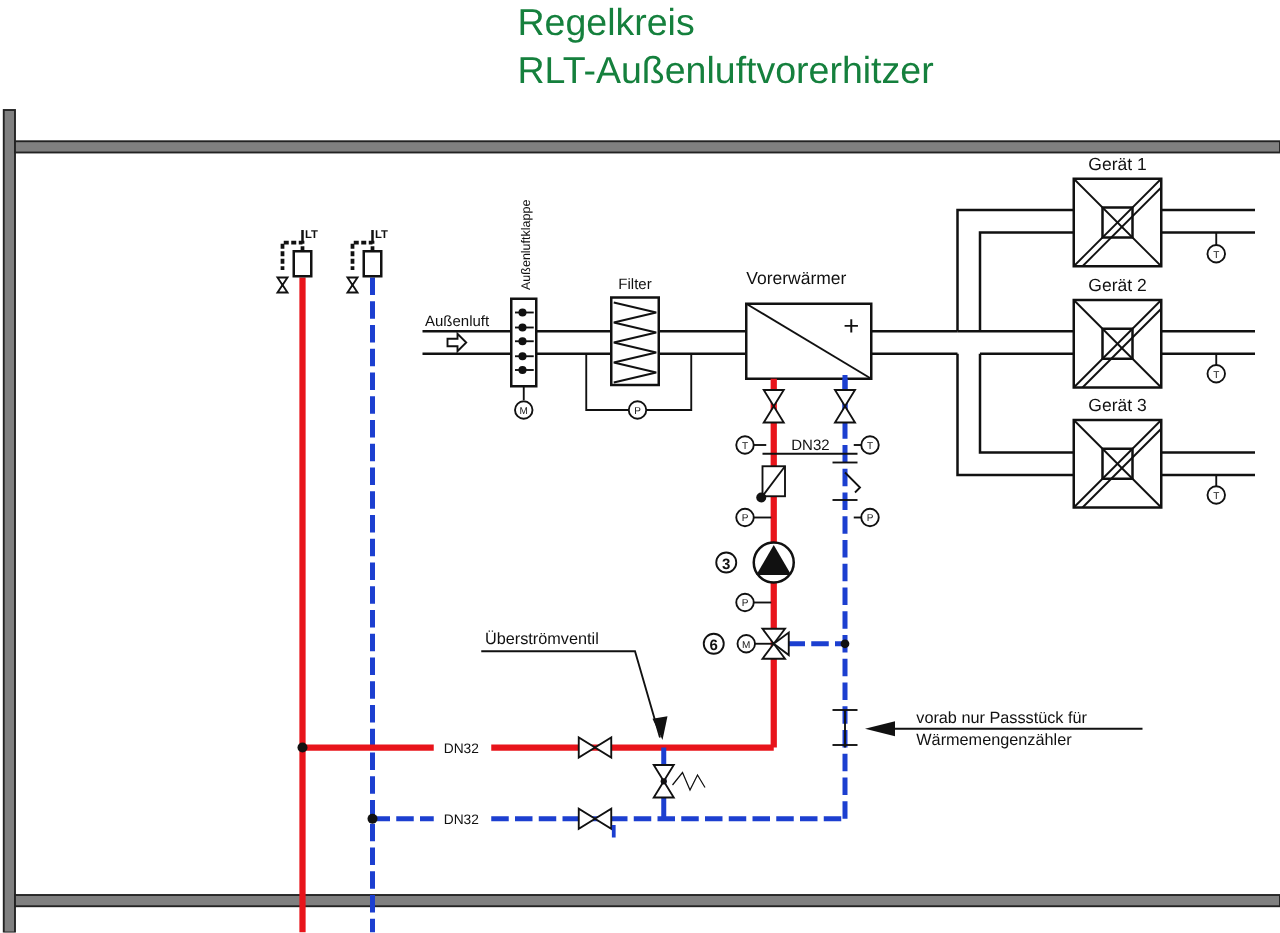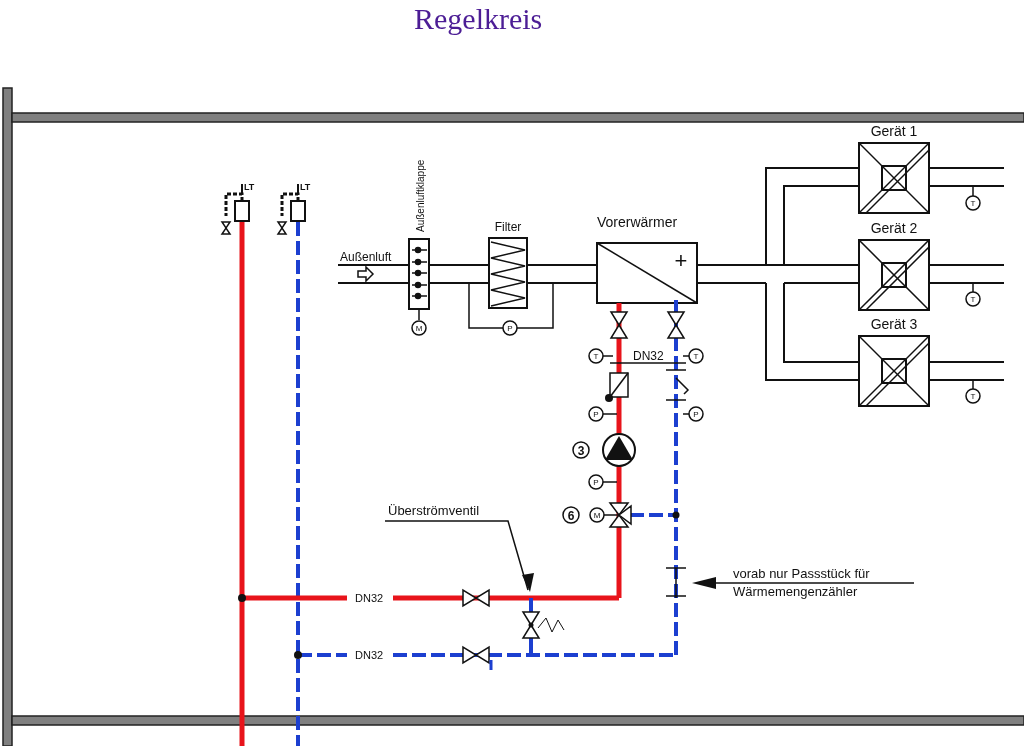--- a/index.html
+++ b/index.html
@@ -1,25 +1,26 @@
 <!DOCTYPE html>
 <html><head>
 <meta charset="utf-8">
 <style>
   html,body{margin:0;padding:0;background:#fff;}
   body{width:1024px;height:746px;overflow:hidden;position:relative;font-family:"Liberation Sans",sans-serif;}
-  #title{position:absolute;left:414px;top:0px;font-size:30px;line-height:38px;color:#4c1d95;font-family:Liberation Serif, serif;}
+  #title{position:absolute;left:414px;top:0px;font-size:30px;line-height:38px;color:#15803d;}
   svg{position:absolute;left:0;top:0;}
   .lbl{font-family:"Liberation Sans",sans-serif;fill:#111;}
 </style>
 </head>
 <body>
 
 <div id="title">
   <div>Regelkreis</div>
+  <div>RLT-Außenluftvorerhitzer</div>
 </div>
 
 <svg width="1024" height="746" viewBox="0 0 1024 746">
 
   <g>
     <rect x="3" y="88" width="9" height="658" fill="#808080" stroke="#222" stroke-width="1.5"></rect>
     <rect x="12" y="113" width="1012" height="9" fill="#808080" stroke="#222" stroke-width="1.5"></rect>
     <rect x="12" y="716" width="1012" height="9" fill="#808080" stroke="#222" stroke-width="1.5"></rect>
   </g>
 

